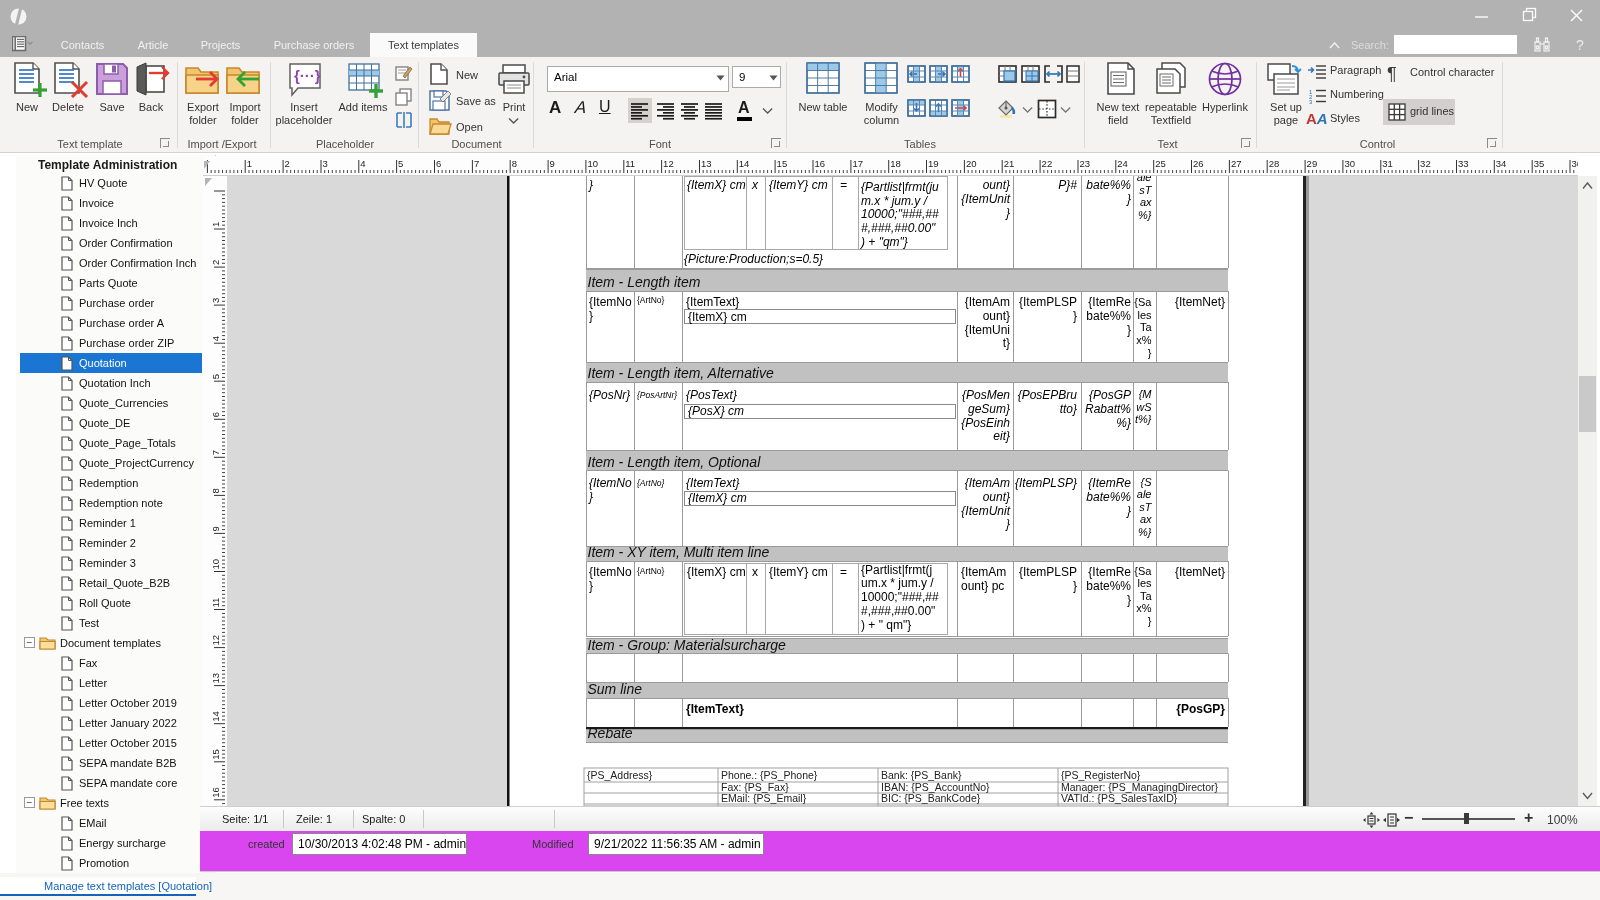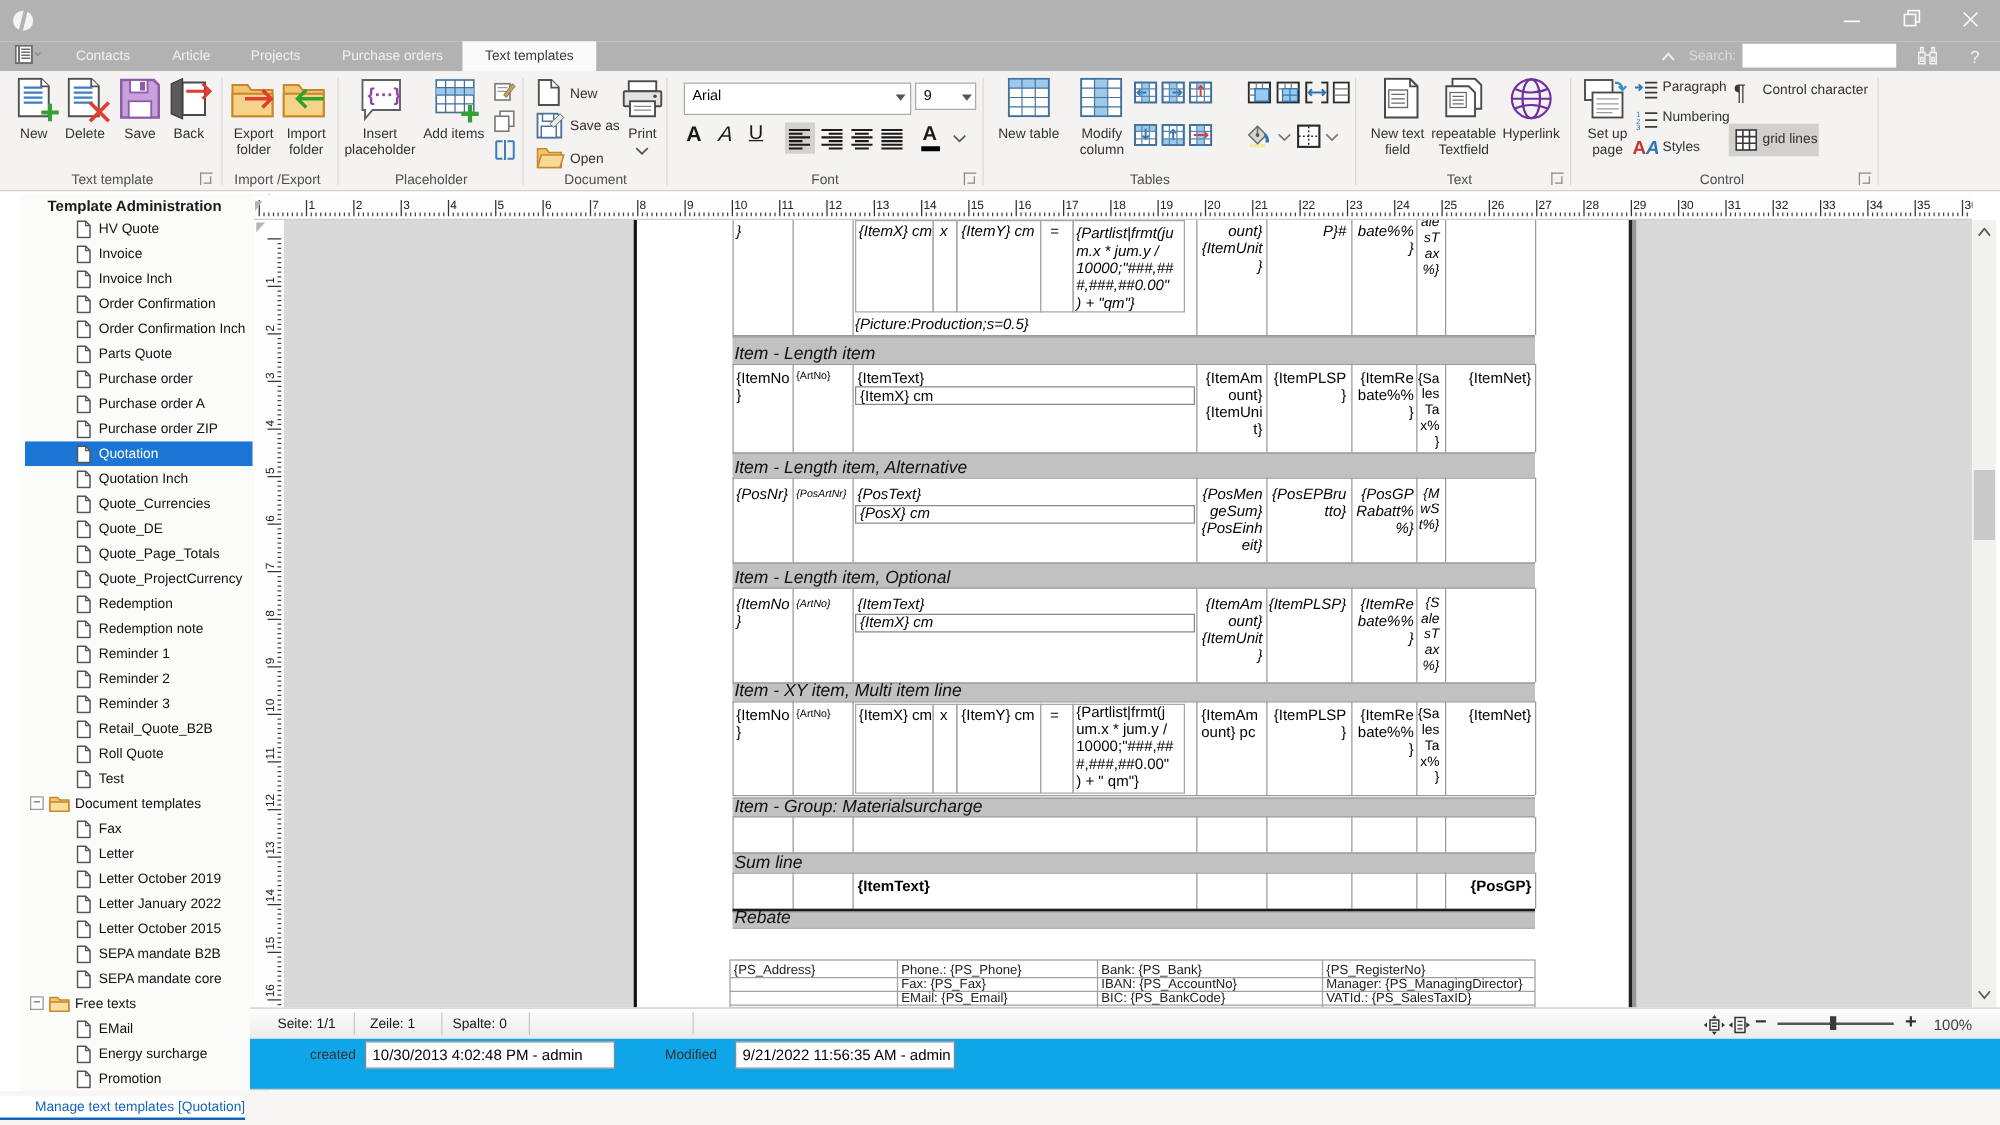--- a/index.html
+++ b/index.html
@@ -14,24 +14,24 @@
 .glabel{position:absolute;top:81px;height:16px;font-size:11px;color:#4e4e4e;text-align:center;white-space:nowrap}
 .biglabel{position:absolute;font-size:11px;color:#333;text-align:center;line-height:13px;white-space:nowrap}
 .small-label{font-size:11px;color:#333;white-space:nowrap}
 .launcher{position:absolute;top:81px;width:10px;height:10px;border-left:1px solid #8a8a8a;border-top:1px solid #8a8a8a}
 .launcher:after{content:"";position:absolute;left:2px;top:2px;width:5px;height:5px;border-right:1px solid #8a8a8a;border-bottom:1px solid #8a8a8a}
 #sidebar{position:absolute;left:16px;top:155px;width:200px;height:722px;background:#fbfbfa;border-right:1px solid #c8c8c8}
 #sbhead{position:absolute;left:0;top:0;width:200px;height:21px;font-size:12px;font-weight:bold;color:#1a1a1a}
 .item{position:absolute;left:0;width:200px;height:20px;font-size:11px;color:#111;line-height:20px;white-space:nowrap;overflow:hidden}
 #statusbar{position:absolute;left:200px;top:806px;width:1400px;height:25px;background:linear-gradient(#fdfdfd,#ebebeb);border-top:1px solid #cecece;font-size:11px;color:#1a1a1a}
 .ssep{position:absolute;top:3px;height:18px;width:1px;background:#c8c8c8}
-#inforow{position:absolute;left:200px;top:831px;width:1400px;height:41px;background:#0ea5e9;border-bottom:1px solid #c9c9c9;font-size:11px;color:#333}
+#inforow{position:absolute;left:200px;top:831px;width:1400px;height:41px;background:#d946ef;border-bottom:1px solid #c9c9c9;font-size:11px;color:#333}
 .infobox{position:absolute;top:2px;height:22px;background:#fff;border:1px solid #8a8a8a;font-size:12px;color:#000;line-height:20px;padding-left:5px;white-space:nowrap}
 #bottomstrip{position:absolute;left:0;top:873px;width:1600px;height:27px;background:#f7f6f5}
-#btab{position:absolute;left:0;top:4px;width:196px;height:18px;background:#fff;color:#1464ba;font-size:11px;padding-left:28px;line-height:18px;white-space:nowrap}
+#btab{position:absolute;left:0;top:4px;width:196px;height:18px;background:#fff;color:#1464ba;font-size:11px;padding-left:44px;line-height:18px;white-space:nowrap}
 #btabline{position:absolute;left:0;top:21px;width:196px;height:2px;background:#1464ba}
 </style></head><body>
 
 <div id="titlebar">
 <svg class="abs" style="left:10px;top:8px" width="17" height="17" viewBox="0 0 17 17">
  <circle cx="8.5" cy="8.5" r="8" fill="#f4f4f4"></circle>
  <rect x="7" y="-2" width="3.2" height="22" fill="#b2b2b2" transform="rotate(14 8.5 8.5)"></rect>
 </svg>
 <svg class="abs" style="left:1474px;top:8px" width="16" height="16">
       <line x1="1" y1="9" x2="14" y2="9" stroke="#fbfbfb" stroke-width="1.4"></line>
@@ -1624,21 +1624,21 @@
 <path d="M 0 8 l 3 -2.2 v 4.4 Z M 17 8 l -3 -2.2 v 4.4 Z" fill="#333"></path>
 </svg>
 <div class="abs" style="left:1204px;top:2px;font-size:16px;font-weight:bold;color:#333">−</div>
 <div class="abs" style="left:1222px;top:11px;width:93px;height:1.5px;background:#555"></div>
 <div class="abs" style="left:1264px;top:6px;width:5px;height:11px;background:#3a3a3a"></div>
 <div class="abs" style="left:1324px;top:2px;font-size:16px;font-weight:bold;color:#333">+</div>
 <div class="abs" style="left:1347px;top:6px;font-size:12px;color:#3b3b40">100%</div>
 </div>
 <div id="inforow">
 <div class="abs" style="left:48px;top:7px">created</div>
-<div class="infobox" style="left:92px;top:2px;width:200px">10/30/2013 4:02:48 PM - admin</div>
+<div class="infobox" style="left:92px;top:2px;width:175px">10/30/2013 4:02:48 PM - admin</div>
 <div class="abs" style="left:332px;top:7px">Modified</div>
 <div class="infobox" style="left:388px;top:2px;width:176px">9/21/2022 11:56:35 AM - admin</div>
 <svg class="abs" style="left:1384px;top:52px" width="8" height="5">
       <path d="M 0 0 h 8 l -4 4.5 Z" fill="#666"></path>
     </svg>
 </div>
 <div id="bottomstrip">
     <div id="btab">Manage text templates [Quotation]</div>
     <div id="btabline"></div>
   </div>

